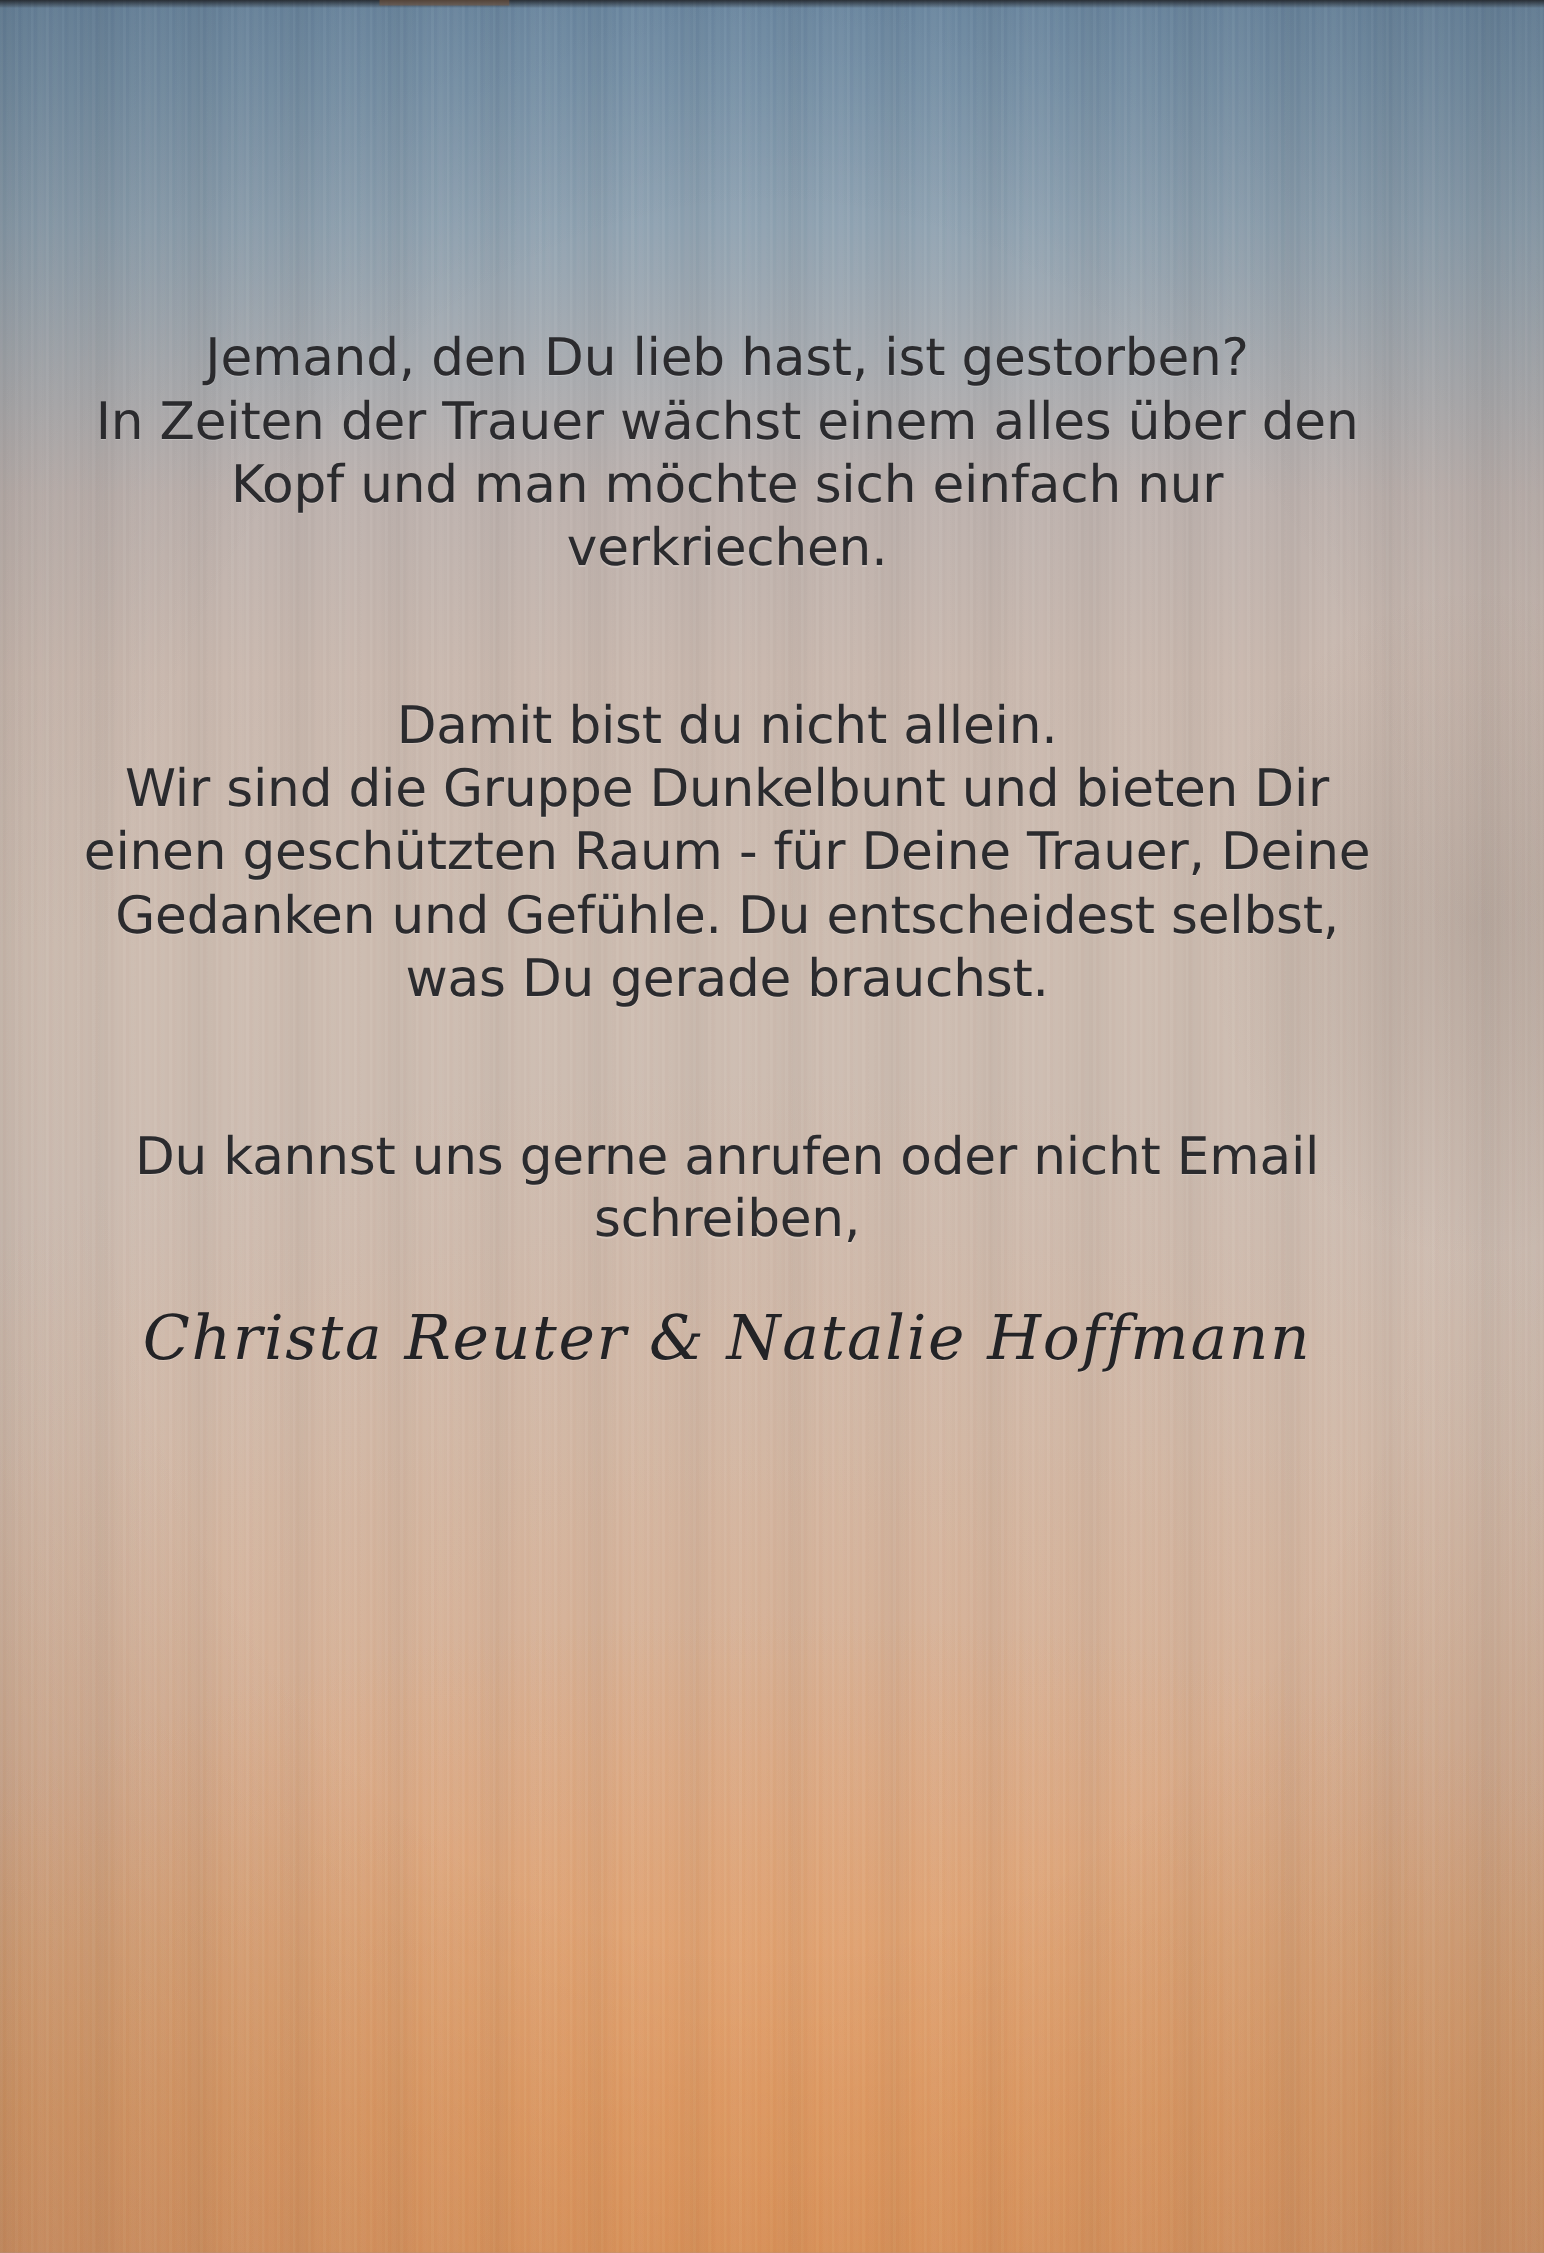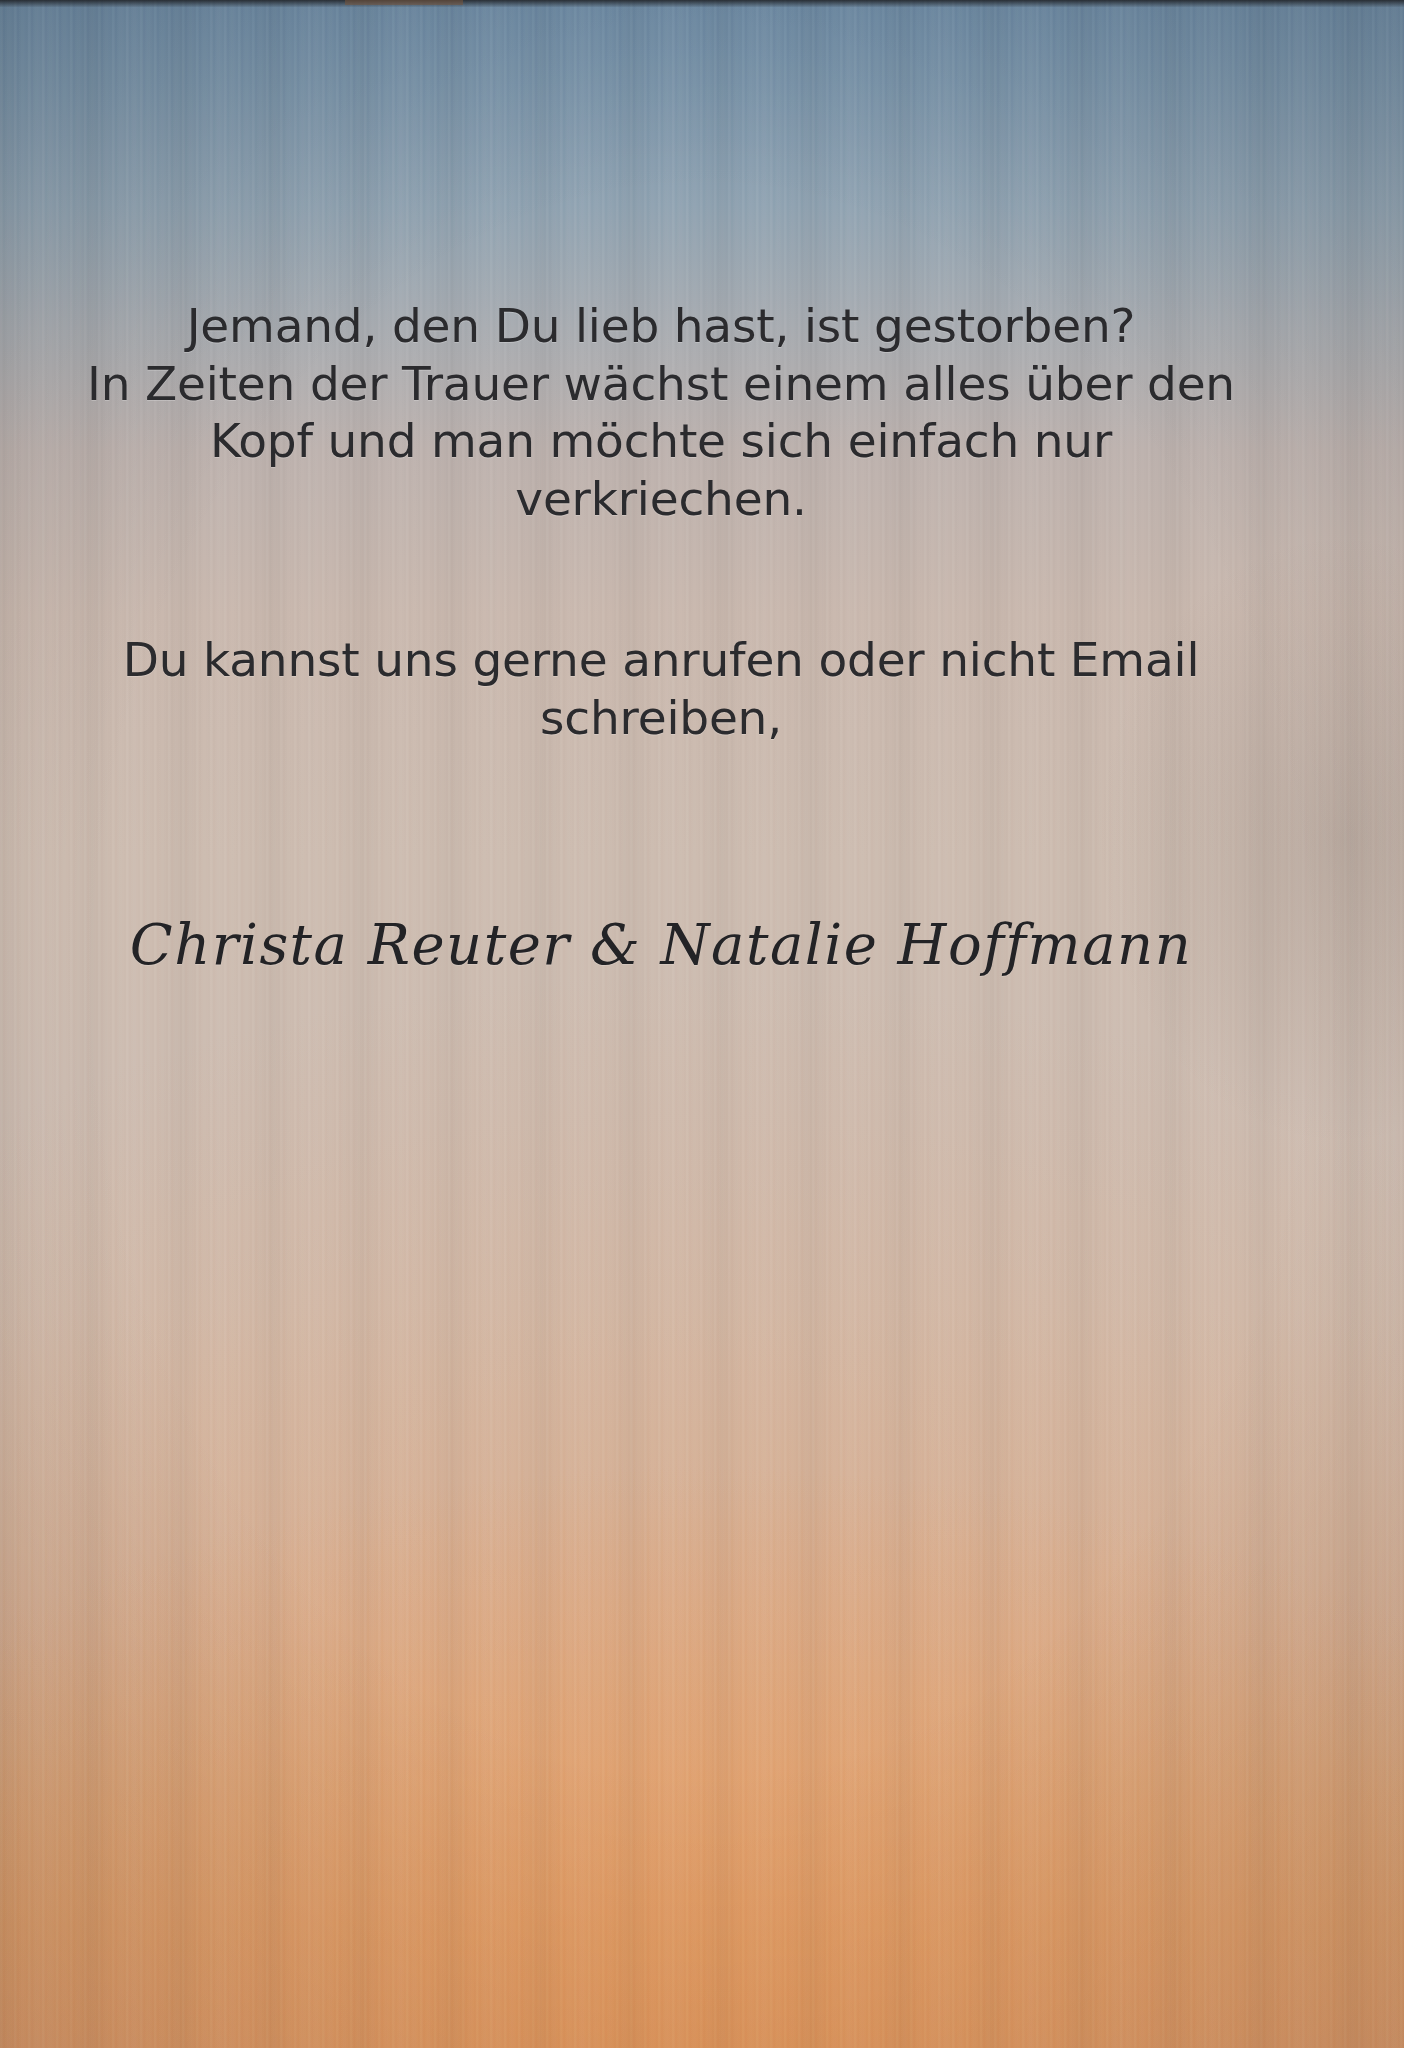--- a/index.html
+++ b/index.html
@@ -134,21 +134,20 @@
     font-family: "DejaVu Sans", sans-serif;
     font-size: 47px;
     line-height: 57.5px;
     letter-spacing: -0.2px;
     white-space: pre-line;
     text-shadow: 0 1px 0 rgba(255,255,255,0.22);
   }
   .para + .para { margin-top: 57px; }
 
   .signature {
-    margin-top: 120px;
     width: 100%;
     text-align: center;
     color: #232326;
     font-family: "DejaVu Serif", serif;
     font-style: italic;
     font-size: 56px;
     line-height: 64px;
     letter-spacing: 1.5px;
     text-shadow: 0 1px 0 rgba(255,255,255,0.18);
   }
@@ -160,16 +159,18 @@
   <div class="grain"></div>
   <div class="grain2"></div>
   <div class="smudge"></div>
   <div class="vignette"></div>
   <div class="top-edge"></div>
   <div class="top-nick"></div>
 
   <div class="content">
     <p class="para">Jemand, den Du lieb hast, ist gestorben?
 In Zeiten der Trauer wächst einem alles über den Kopf und man möchte sich einfach nur verkriechen.</p>
+    <p class="para">Damit bist du nicht allein.
+Wir sind die Gruppe Dunkelbunt und bieten Dir einen geschützten Raum - für Deine Trauer, Deine Gedanken und Gefühle. Du entscheidest selbst, was Du gerade brauchst.</p>
     <p class="para">Du kannst uns gerne anrufen oder nicht Email schreiben,</p>
     <div class="signature">Christa Reuter &amp; Natalie Hoffmann</div>
   </div>
 </div>
 
 </body></html>

